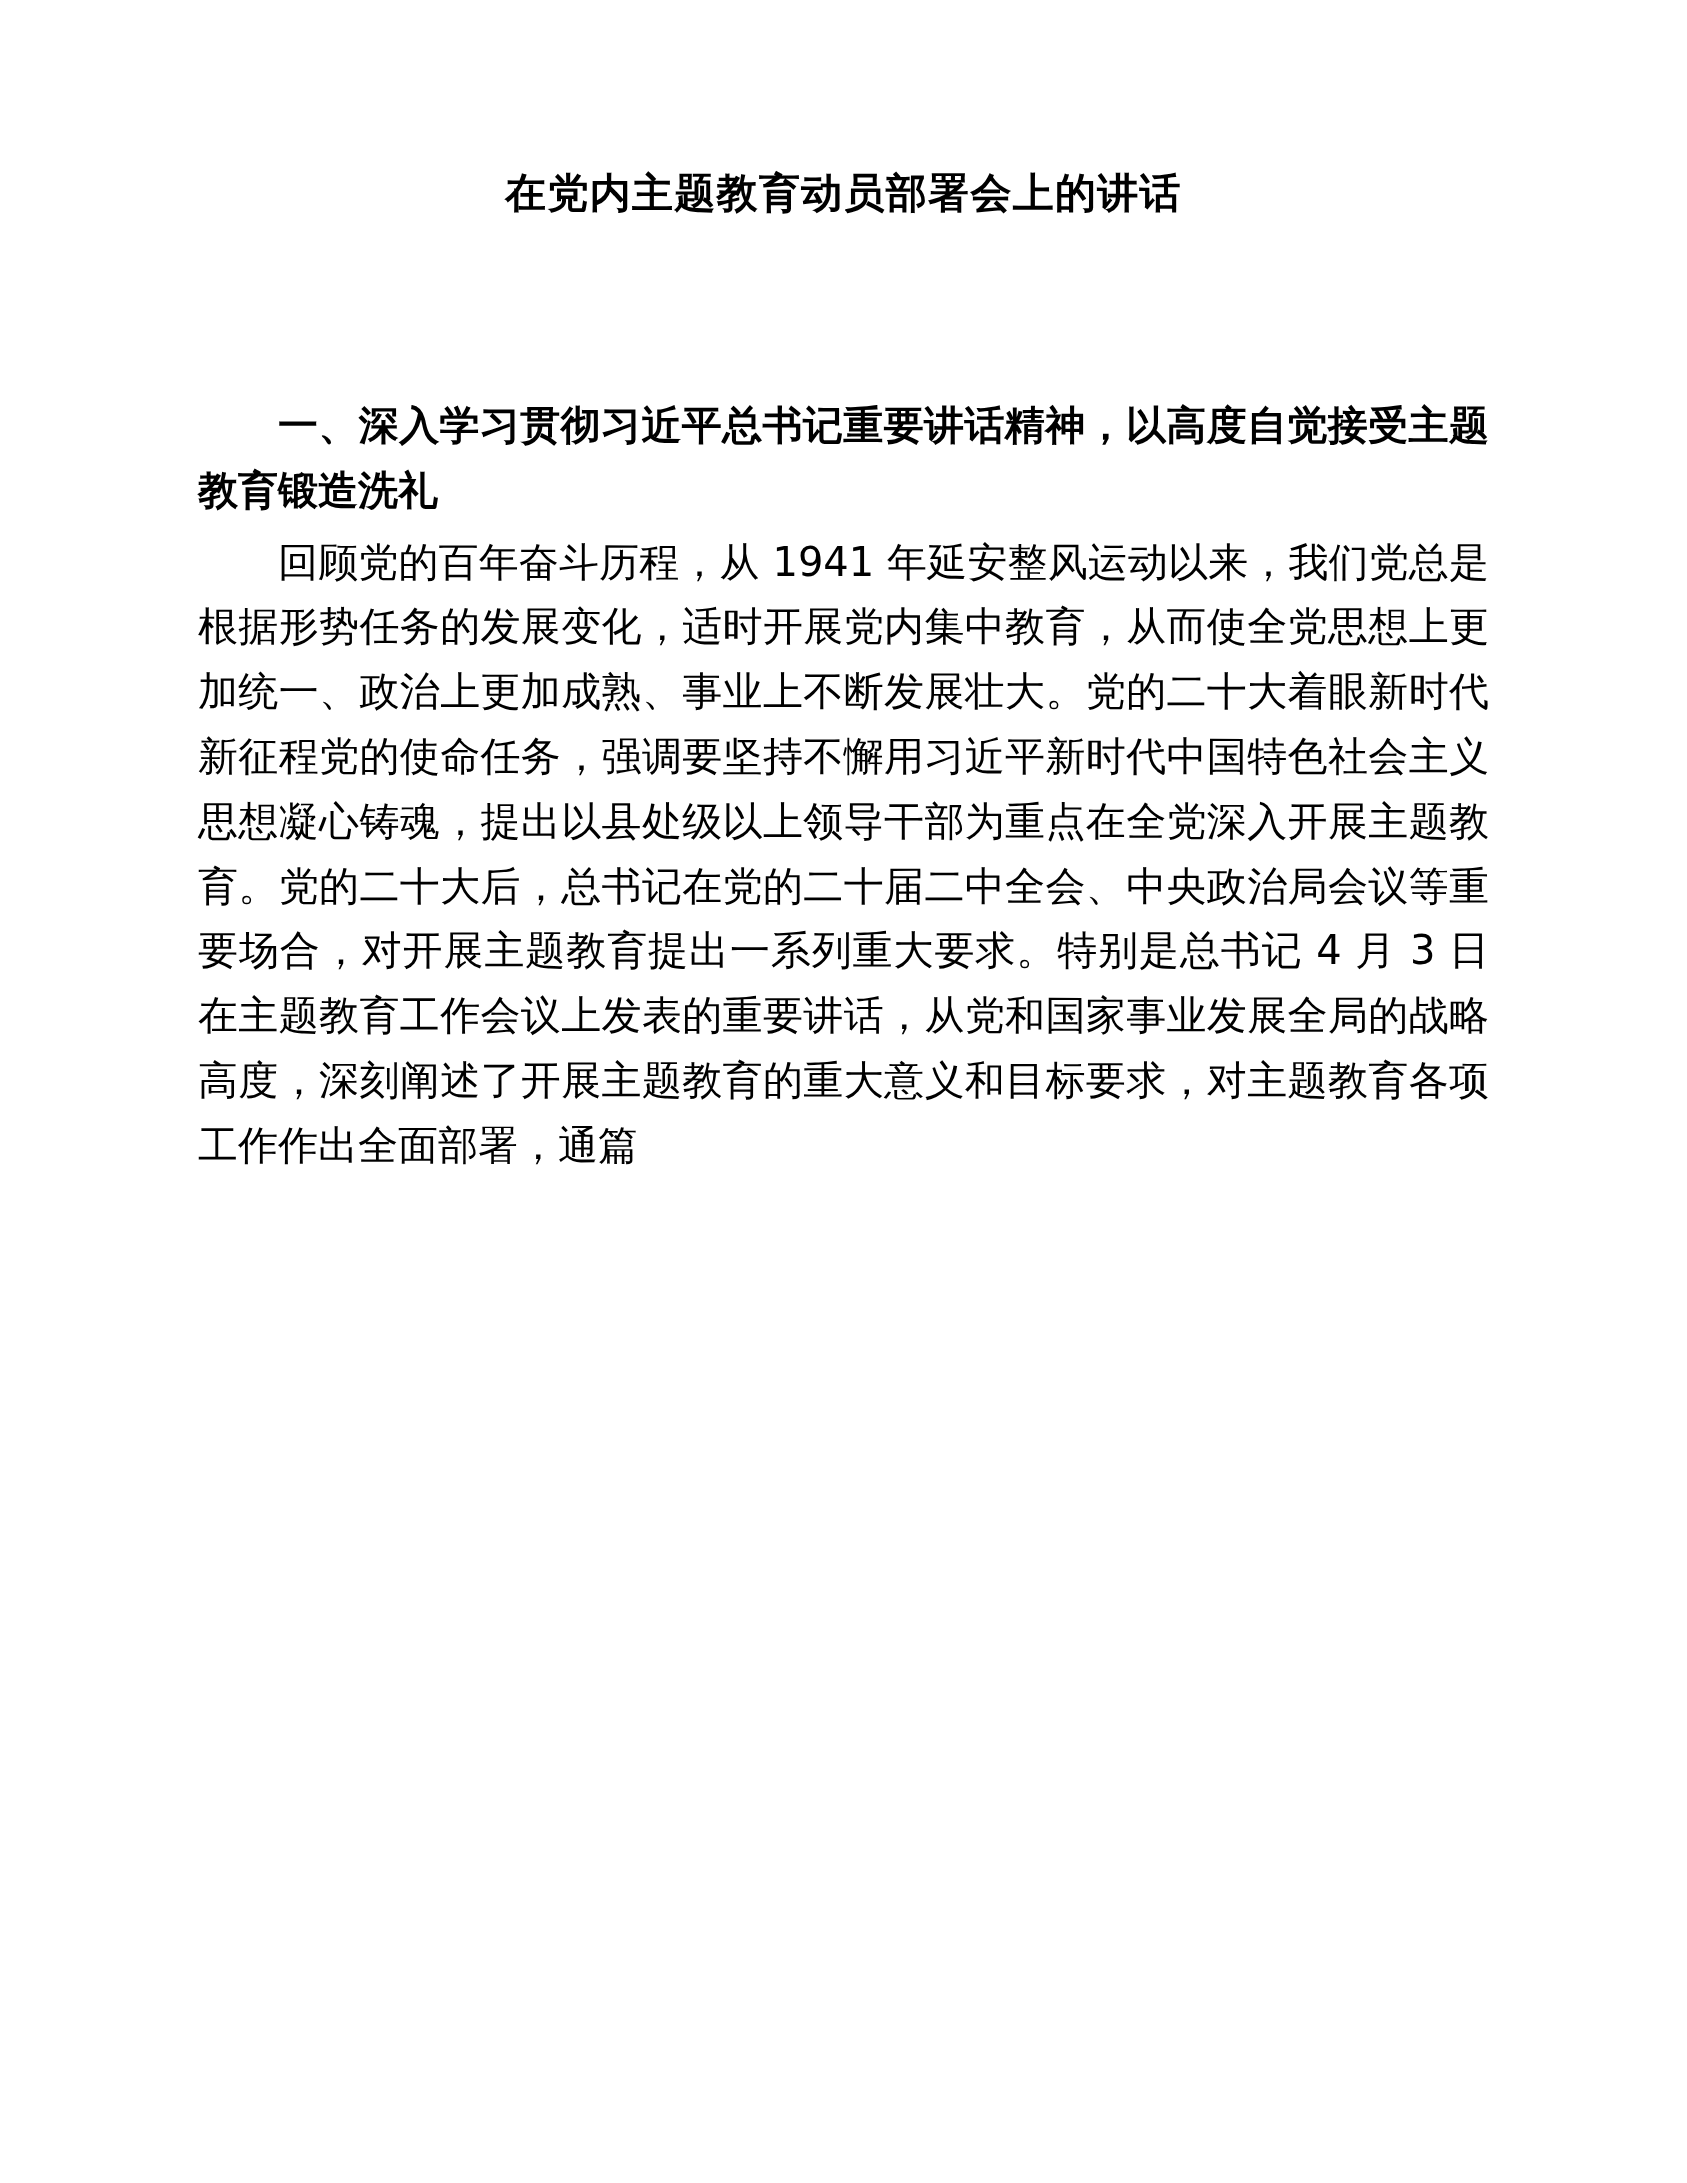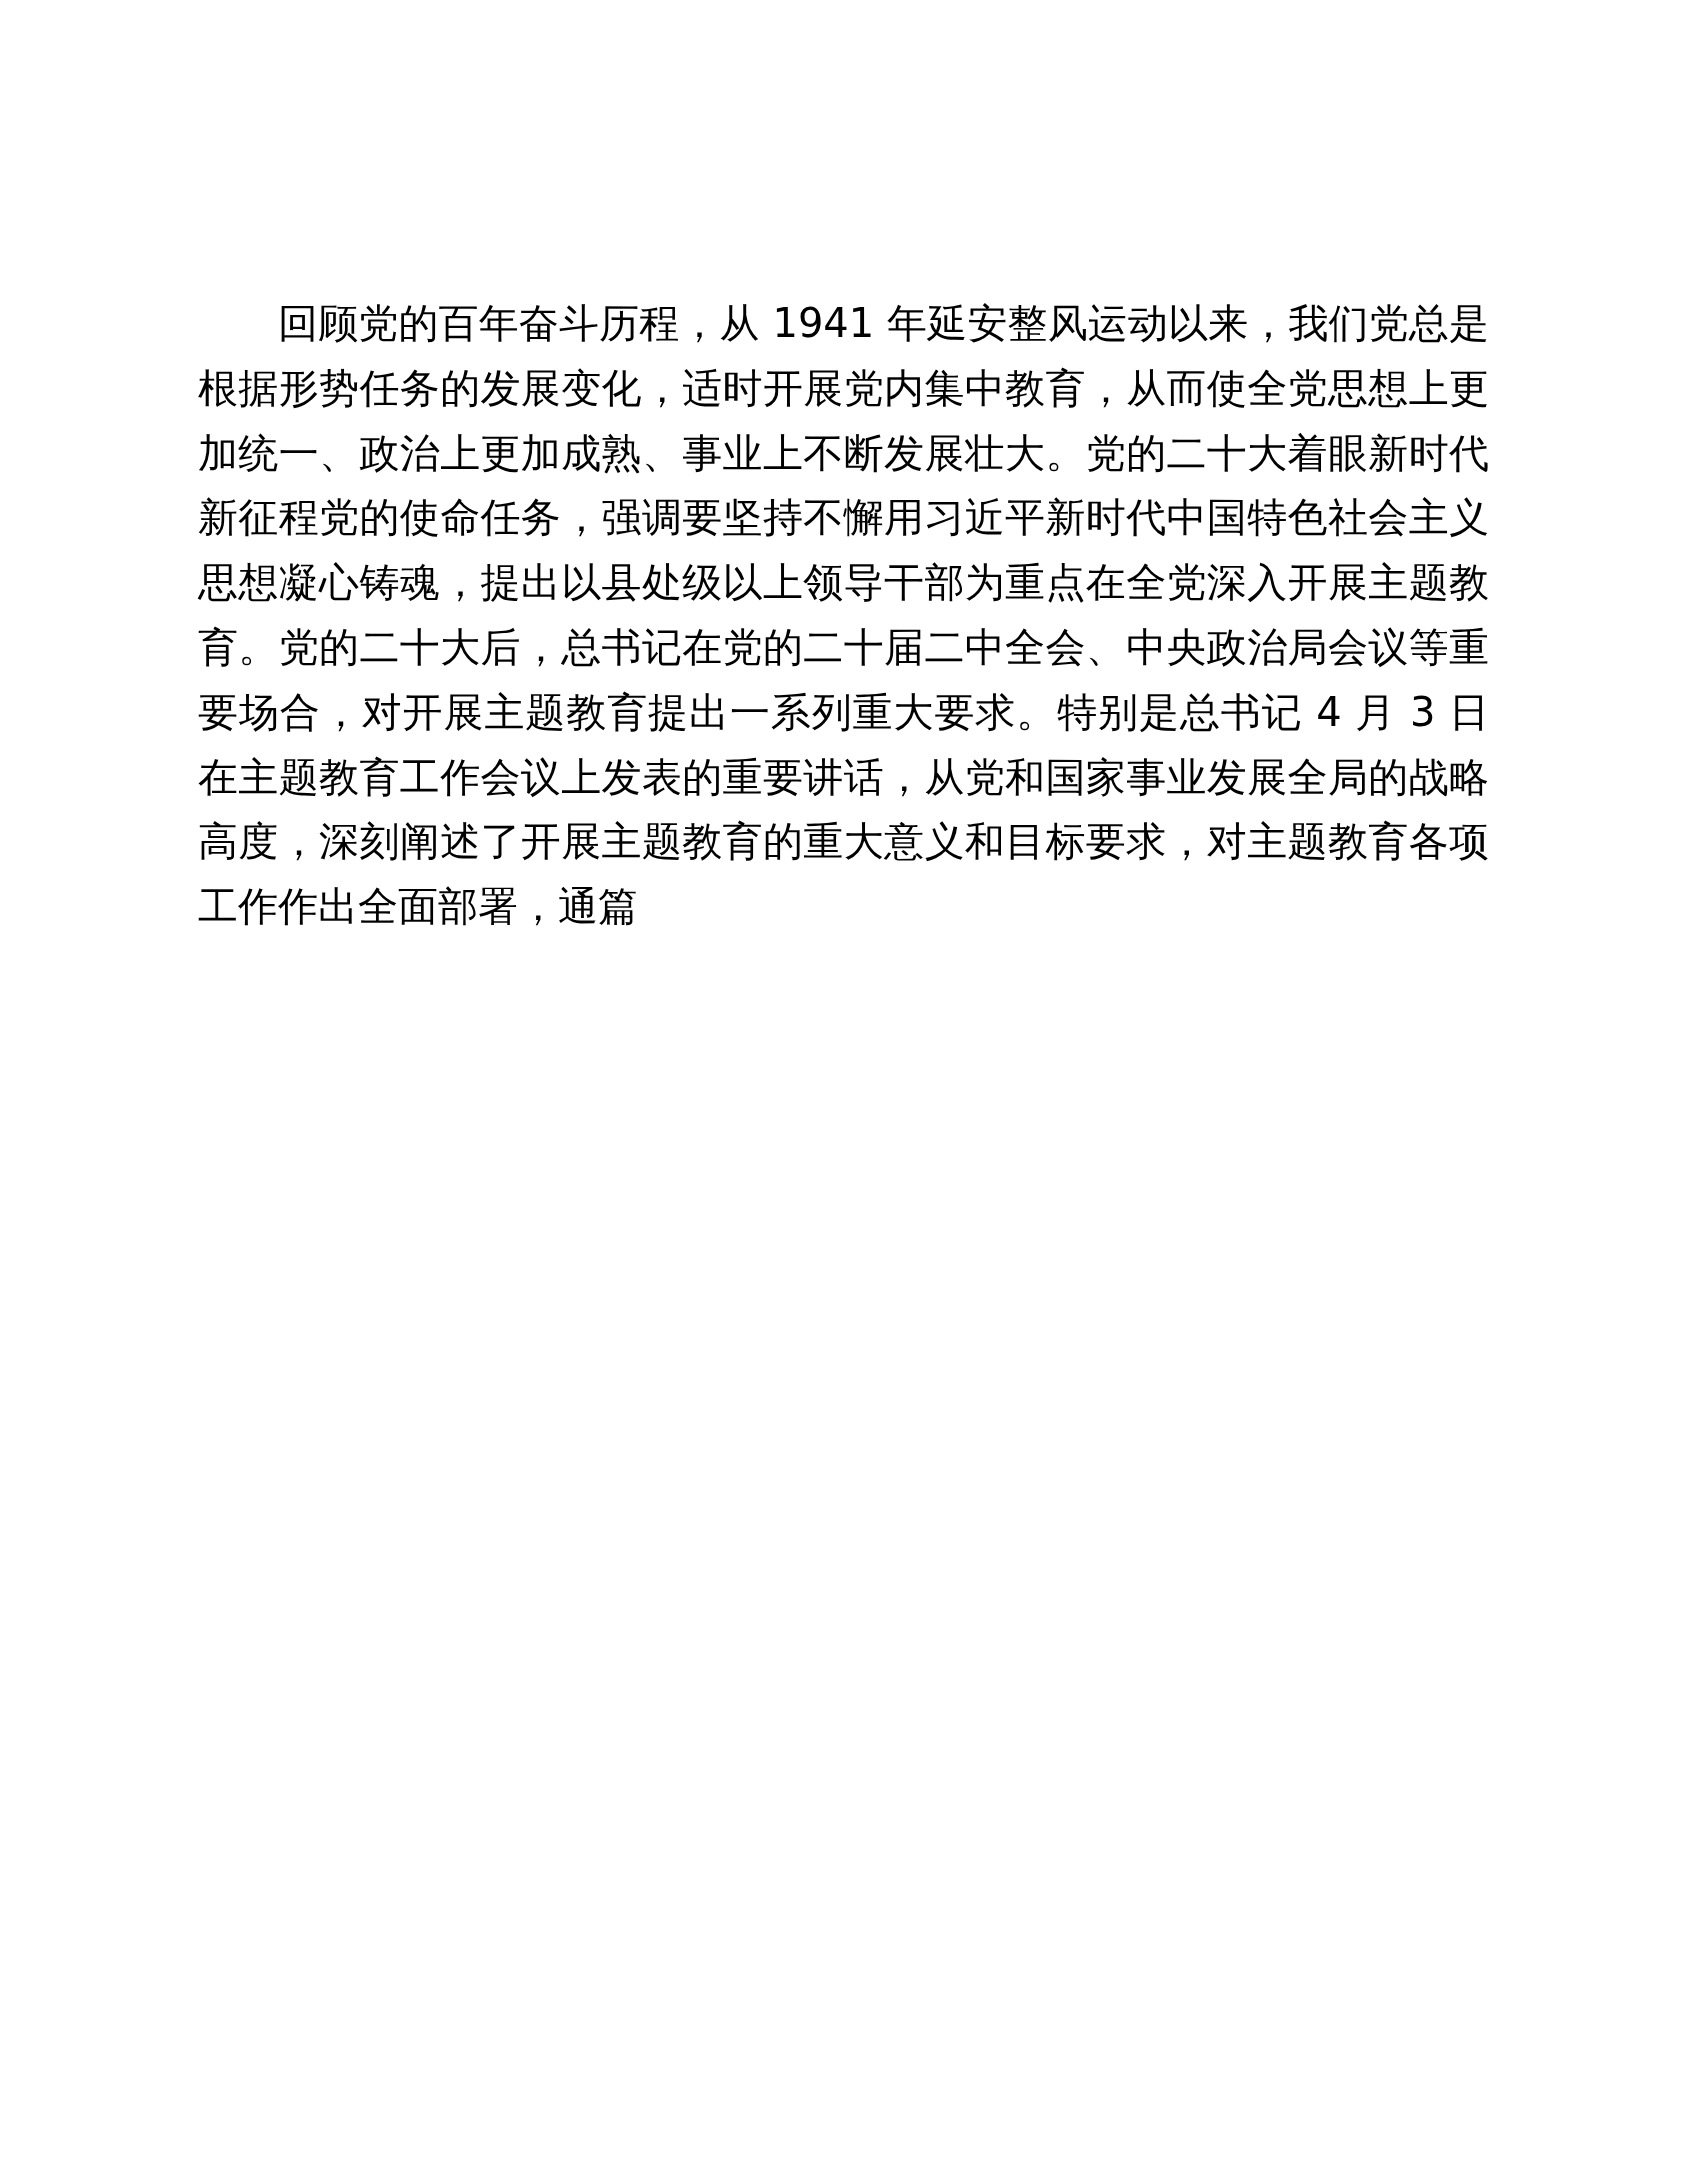--- a/index.html
+++ b/index.html
@@ -50,21 +50,23 @@
     text-indent: 2em;
     text-align: justify;
     text-justify: inter-ideograph;
   }
 </style>
 </head>
 <body>
 
 <div class="page">
 
+  <h1 class="doc-title">在党内主题教育动员部署会上的讲话</h1>
 
   <div class="spacer-after-title"></div>
 
 
+  <h2 class="section-heading">一、深入学习贯彻习近平总书记重要讲话精神，以高度自觉接受主题教育锻造洗礼</h2>
 
   <p class="body-para">回顾党的百年奋斗历程，从 1941 年延安整风运动以来，我们党总是根据形势任务的发展变化，适时开展党内集中教育，从而使全党思想上更加统一、政治上更加成熟、事业上不断发展壮大。党的二十大着眼新时代新征程党的使命任务，强调要坚持不懈用习近平新时代中国特色社会主义思想凝心铸魂，提出以县处级以上领导干部为重点在全党深入开展主题教育。党的二十大后，总书记在党的二十届二中全会、中央政治局会议等重要场合，对开展主题教育提出一系列重大要求。特别是总书记 4 月 3 日在主题教育工作会议上发表的重要讲话，从党和国家事业发展全局的战略高度，深刻阐述了开展主题教育的重大意义和目标要求，对主题教育各项工作作出全面部署，通篇</p>
 
 </div>
 
 
 </body></html>

